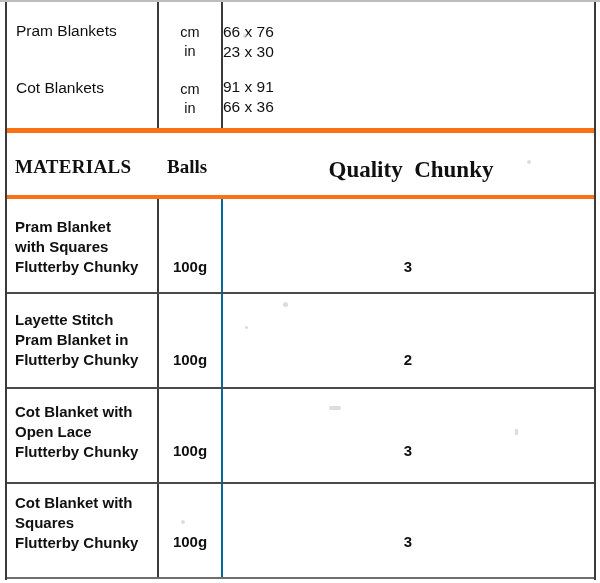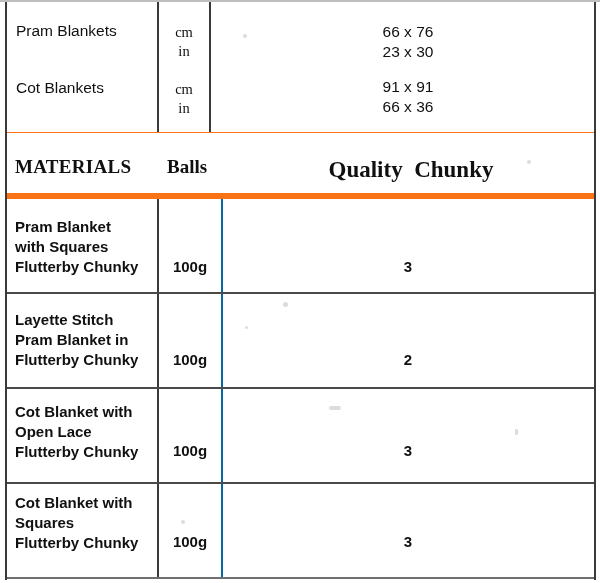--- a/index.html
+++ b/index.html
@@ -44,37 +44,36 @@
     border-left: 2px solid #3a3a3a;
     border-right: 2px solid #3a3a3a;
   }
 
   
   .size-section {
     position: absolute;
     left: 0; top: 0;
     width: 100%;
     height: 131px;
-    border-bottom: 1px solid #f97316;
+    border-bottom: 5px solid #f97316;
   }
 
   .size-col-label {
     position: absolute;
     left: 0; top: 0;
     width: 152px;
     height: 100%;
     border-right: 2px solid #3a3a3a;
   }
   .size-col-unit {
     position: absolute;
     left: 152px; top: 0;
-    width: 52px;
+    width: 64px;
     height: 100%;
     border-right: 2px solid #3a3a3a;
-    font-family: Liberation Serif, serif;
   }
   .size-col-dims {
     position: absolute;
     left: 216px; top: 0;
     right: 0;
     height: 100%;
   }
 
   .size-name {
     position: absolute;
@@ -95,36 +94,36 @@
     font-weight: 400;
     line-height: 19px;
   }
   .size-units.r1 { top: 21px; }
   .size-units.r2 { top: 78px; }
 
   .size-dims {
     position: absolute;
     left: 0;
     width: 370px;
-    text-align: center;
+    text-align: left;
     font-size: 15.5px;
     font-weight: 400;
     line-height: 20px;
   }
   .size-dims.r1 { top: 20px; }
   .size-dims.r2 { top: 75px; }
 
   
   .materials-band {
     position: absolute;
     left: 0;
     top: 131px;
     width: 100%;
     height: 66px;
-    border-bottom: 6px solid #f97316;
+    border-bottom: 4px solid #f97316;
   }
   .materials-band .m-title {
     position: absolute;
     left: 8px;
     top: 24px;
     font-family: "Liberation Serif", serif;
     font-weight: bold;
     font-size: 19px;
     letter-spacing: 0.3px;
     line-height: 1;

